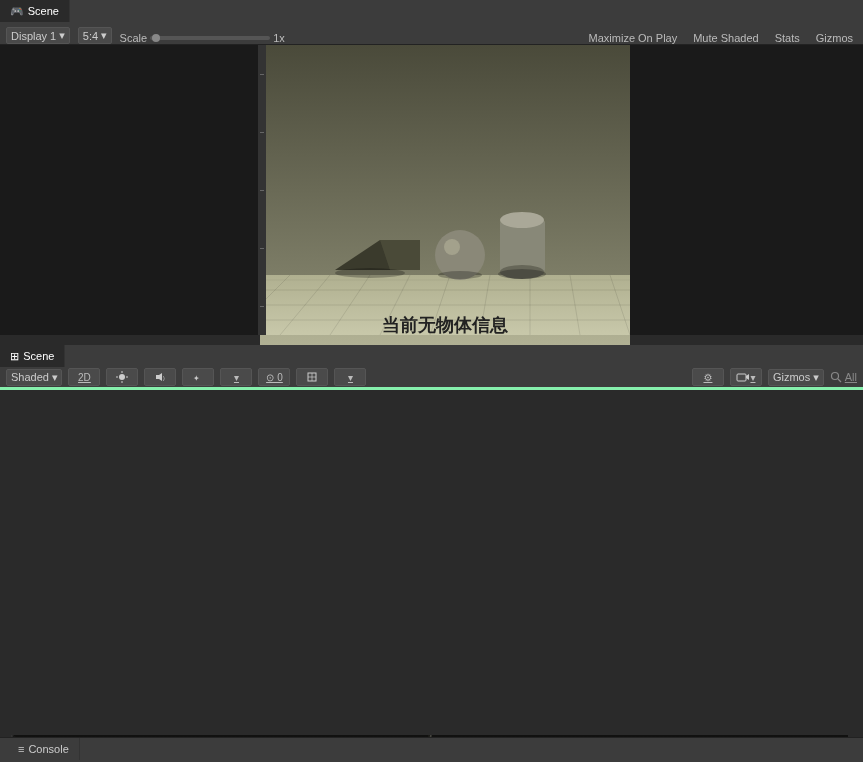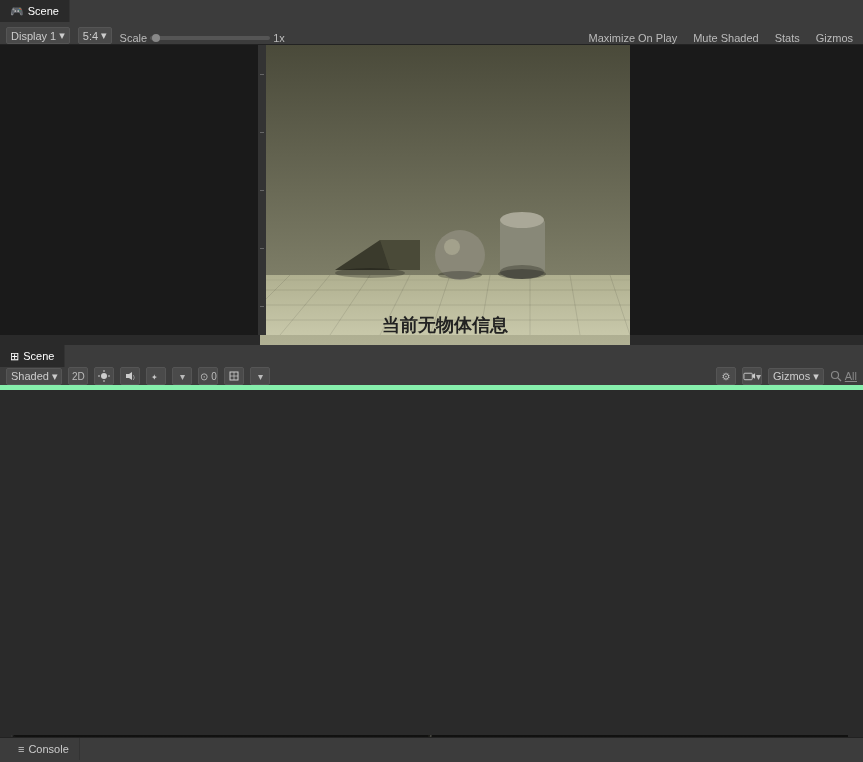--- a/index.html
+++ b/index.html
@@ -186,37 +186,38 @@
       align-items: center;
       height: 22px;
       background: #3c3c3c;
     }
 
     .scene-toolbar {
       display: flex;
       align-items: center;
       height: 23px;
       background: #3c3c3c;
-      border-bottom: 5px solid #86efac;
+      border-bottom: 3px solid #86efac;
       padding: 0 6px;
       gap: 6px;
     }
 
     .icon-btn {
-      width: 20px;
+      width: 32px;
       height: 18px;
       background: #4a4a4a;
       border: 1px solid #555;
       border-radius: 2px;
       display: flex;
       align-items: center;
       justify-content: center;
       cursor: pointer;
       font-size: 10px;
       color: #bbb;
+      text-decoration: underline;
     }
 
     
     .scene-viewport {
       position: absolute;
       top: 390px;
       left: 13px;
       width: 835px;
       height: 330px;
       background: #2e2e24;

